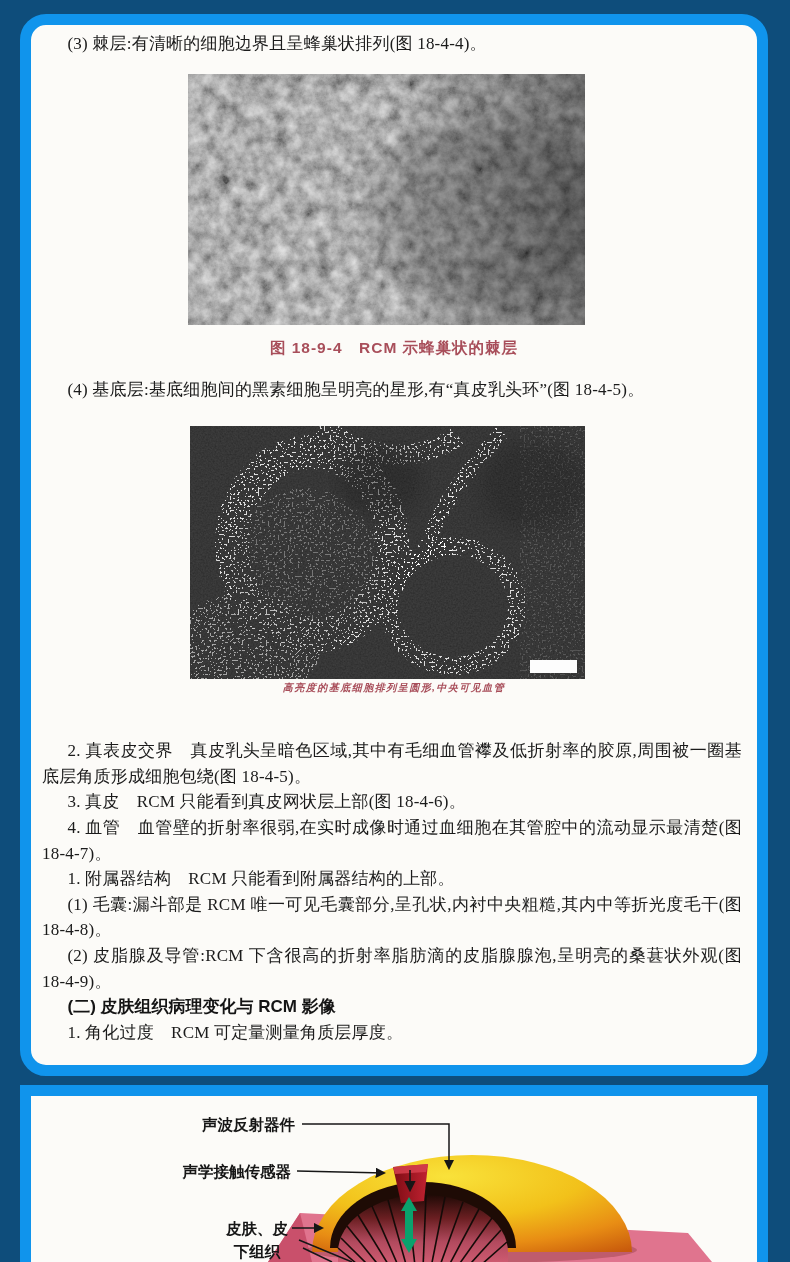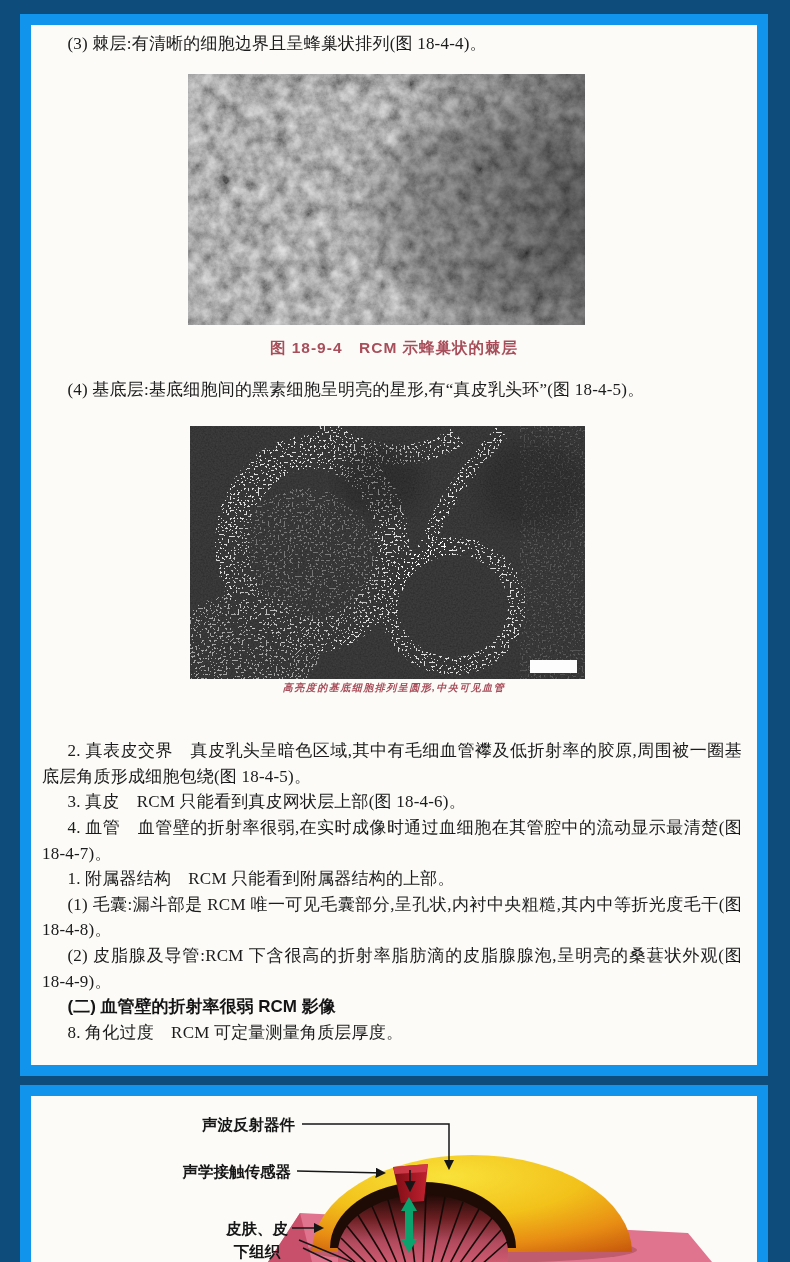--- a/index.html
+++ b/index.html
@@ -1,20 +1,20 @@
 <!DOCTYPE html>
 <html><head>
 <meta charset="utf-8">
 <style>
   html,body{margin:0;padding:0;background:#0e4d7b;}
   .screen{position:relative;width:790px;height:1262px;background:#0e4d7b;overflow:hidden;
           font-family:"Liberation Serif",serif;}
   .card{position:absolute;left:20px;width:748px;background:#fcfbf8;
         border:11px solid #1094ec;box-sizing:border-box;overflow:hidden;}
-  .card1{top:14px;height:1062px;}
+  .card1{top:14px;height:1062px;border-radius:26px;}
   .card2{top:1085px;height:200px;}
   .page-inner{padding-top:6px;}
   .body-line{font-family:"Liberation Serif",serif;font-size:17px;line-height:25.6px;
              color:#1b1b1b;text-align:justify;text-indent:1.5em;
              margin:0 0 0 11px;width:700px;letter-spacing:0.2px;}
   .section-heading{font-family:"Liberation Sans",sans-serif;font-weight:700;
              font-size:17px;line-height:25.6px;color:#141414;text-indent:1.5em;
              margin:0 0 0 11px;width:700px;}
   .fig-caption{font-family:"Liberation Sans",sans-serif;font-weight:700;
              font-size:15.5px;line-height:20px;color:#a84e5a;text-align:center;
@@ -111,22 +111,22 @@
 
       <p class="fig-subcaption">高亮度的基底细胞排列呈圆形,中央可见血管</p>
 
       <div style="margin-top:41px">
         <p class="body-line">2. 真表皮交界　真皮乳头呈暗色区域,其中有毛细血管襻及低折射率的胶原,周围被一圈基底层角质形成细胞包绕(图 18-4-5)。</p>
         <p class="body-line">3. 真皮　RCM 只能看到真皮网状层上部(图 18-4-6)。</p>
         <p class="body-line">4. 血管　血管壁的折射率很弱,在实时成像时通过血细胞在其管腔中的流动显示最清楚(图 18-4-7)。</p>
         <p class="body-line">1. 附属器结构　RCM 只能看到附属器结构的上部。</p>
         <p class="body-line">(1) 毛囊:漏斗部是 RCM 唯一可见毛囊部分,呈孔状,内衬中央粗糙,其内中等折光度毛干(图 18-4-8)。</p>
         <p class="body-line">(2) 皮脂腺及导管:RCM 下含很高的折射率脂肪滴的皮脂腺腺泡,呈明亮的桑葚状外观(图 18-4-9)。</p>
-        <p class="section-heading">(二) 血管壁的折射率很弱 RCM 影像</p>
-        <p class="body-line">8. 角化过度　RCM 可定量测量角质层厚度。</p>
+        <p class="section-heading">(二) 皮肤组织病理变化与 RCM 影像</p>
+        <p class="body-line">1. 角化过度　RCM 可定量测量角质层厚度。</p>
       </div>
 
     </div>
   </div>
 
   <div class="card card2"></div>
 
   <svg style="position:absolute;left:31px;top:1096px" width="727" height="166" viewBox="31 1096 727 166">
     <defs>
       <radialGradient id="domeGrad" cx="0.42" cy="0.22" r="0.95">

